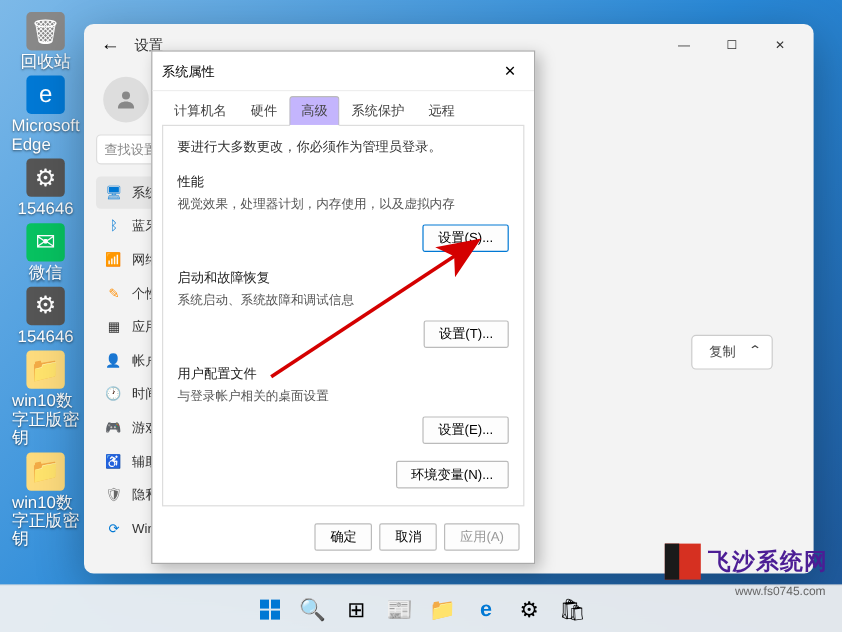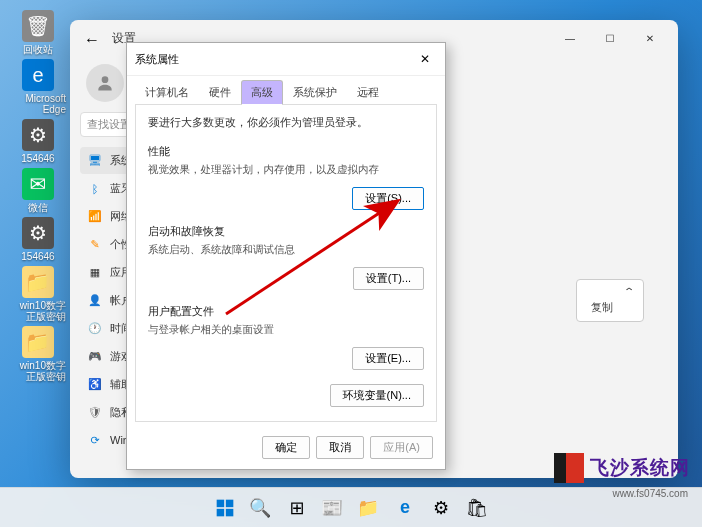--- a/index.html
+++ b/index.html
@@ -2,21 +2,21 @@
 <html><head>
 <meta charset="utf-8">
 <style>
 * { margin: 0; padding: 0; box-sizing: border-box; font-family: "Microsoft YaHei", "Segoe UI", sans-serif; }
 body { width: 702px; height: 527px; background: linear-gradient(135deg, #7db9e8 0%, #2989d8 50%, #1e5799 100%); overflow: hidden; position: relative; }
 
 
 .desktop-icons { position: absolute; left: 10px; top: 10px; display: flex; flex-direction: column; gap: 4px; z-index: 1; }
 .desktop-icon { width: 56px; display: flex; flex-direction: column; align-items: center; gap: 2px; cursor: pointer; }
 .desktop-icon .icon-box { width: 32px; height: 32px; border-radius: 4px; display: flex; align-items: center; justify-content: center; font-size: 20px; color: #fff; }
-.desktop-icon .icon-label { font-size: 10px; color: #fff; text-align: right; text-shadow: 0 1px 2px rgba(0,0,0,.6); line-height: 1.1; }
+.desktop-icon .icon-label { font-size: 14px; color: #fff; text-align: left; text-shadow: 0 1px 2px rgba(0,0,0,.6); line-height: 1.1; }
 .recycle-bin { background: #888; }
 .edge-bg { background: #0078d4; }
 .cfg-bg { background: #555; }
 .wechat-bg { background: #07c160; }
 .folder-bg { background: #fddb7d; }
 
 
 .settings-window { position: absolute; left: 70px; top: 20px; width: 608px; height: 458px; background: #f3f3f3; border-radius: 8px; box-shadow: 0 10px 40px rgba(0,0,0,.3); z-index: 5; overflow: hidden; }
 .settings-titlebar { height: 36px; display: flex; align-items: center; padding: 0 8px; }
 .settings-titlebar .back-btn { width: 28px; height: 28px; display: flex; align-items: center; justify-content: center; cursor: pointer; border-radius: 4px; }
@@ -41,21 +41,21 @@
 .ni-time { color: #0078d4; }
 .ni-game { color: #0078d4; }
 .ni-access { color: #0078d4; }
 .ni-priv { color: #666; }
 .ni-win { color: #0078d4; }
 
 .settings-main { flex: 1; padding: 12px 20px; font-size: 11px; color: #444; }
 .device-id { color: #666; margin-bottom: 30px; padding-top: 46px; }
 .main-row { margin-bottom: 26px; }
 .adv-link { color: #0067c0; cursor: pointer; }
-.copy-btn { border: 1px solid #ccc; border-radius: 4px; padding: 20px 30px 6px 14px; background: #fff; cursor: pointer; font-size: 11px; position: relative; display: inline-block; }
+.copy-btn { border: 1px solid #ccc; border-radius: 4px; padding: 6px 30px 6px 14px; background: #fff; cursor: pointer; font-size: 11px; position: relative; display: inline-block; }
 .copy-btn::after { content: "⌃"; position: absolute; right: 10px; top: 6px; font-size: 10px; transform: scaleX(1.4); }
 .build { color: #666; margin-top: 70px; }
 
 
 .sysprops { position: absolute; left: 126px; top: 42px; width: 320px; height: 428px; background: #fff; border: 1px solid #aaa; box-shadow: 4px 4px 12px rgba(0,0,0,.25); z-index: 10; display: flex; flex-direction: column; }
 .sp-titlebar { height: 16px; display: flex; align-items: center; padding: 16px 8px; border-bottom: 1px solid #eee; }
 .sp-titlebar .sp-title { font-size: 11px; }
 .sp-titlebar .sp-close { margin-left: auto; width: 24px; height: 20px; display: flex; align-items: center; justify-content: center; cursor: pointer; font-size: 12px; }
 .sp-tabs { display: flex; gap: 0; padding: 4px 8px 0 8px; font-size: 11px; }
 .sp-tab { padding: 4px 9px; border: 1px solid transparent; cursor: pointer; color: #444; }

